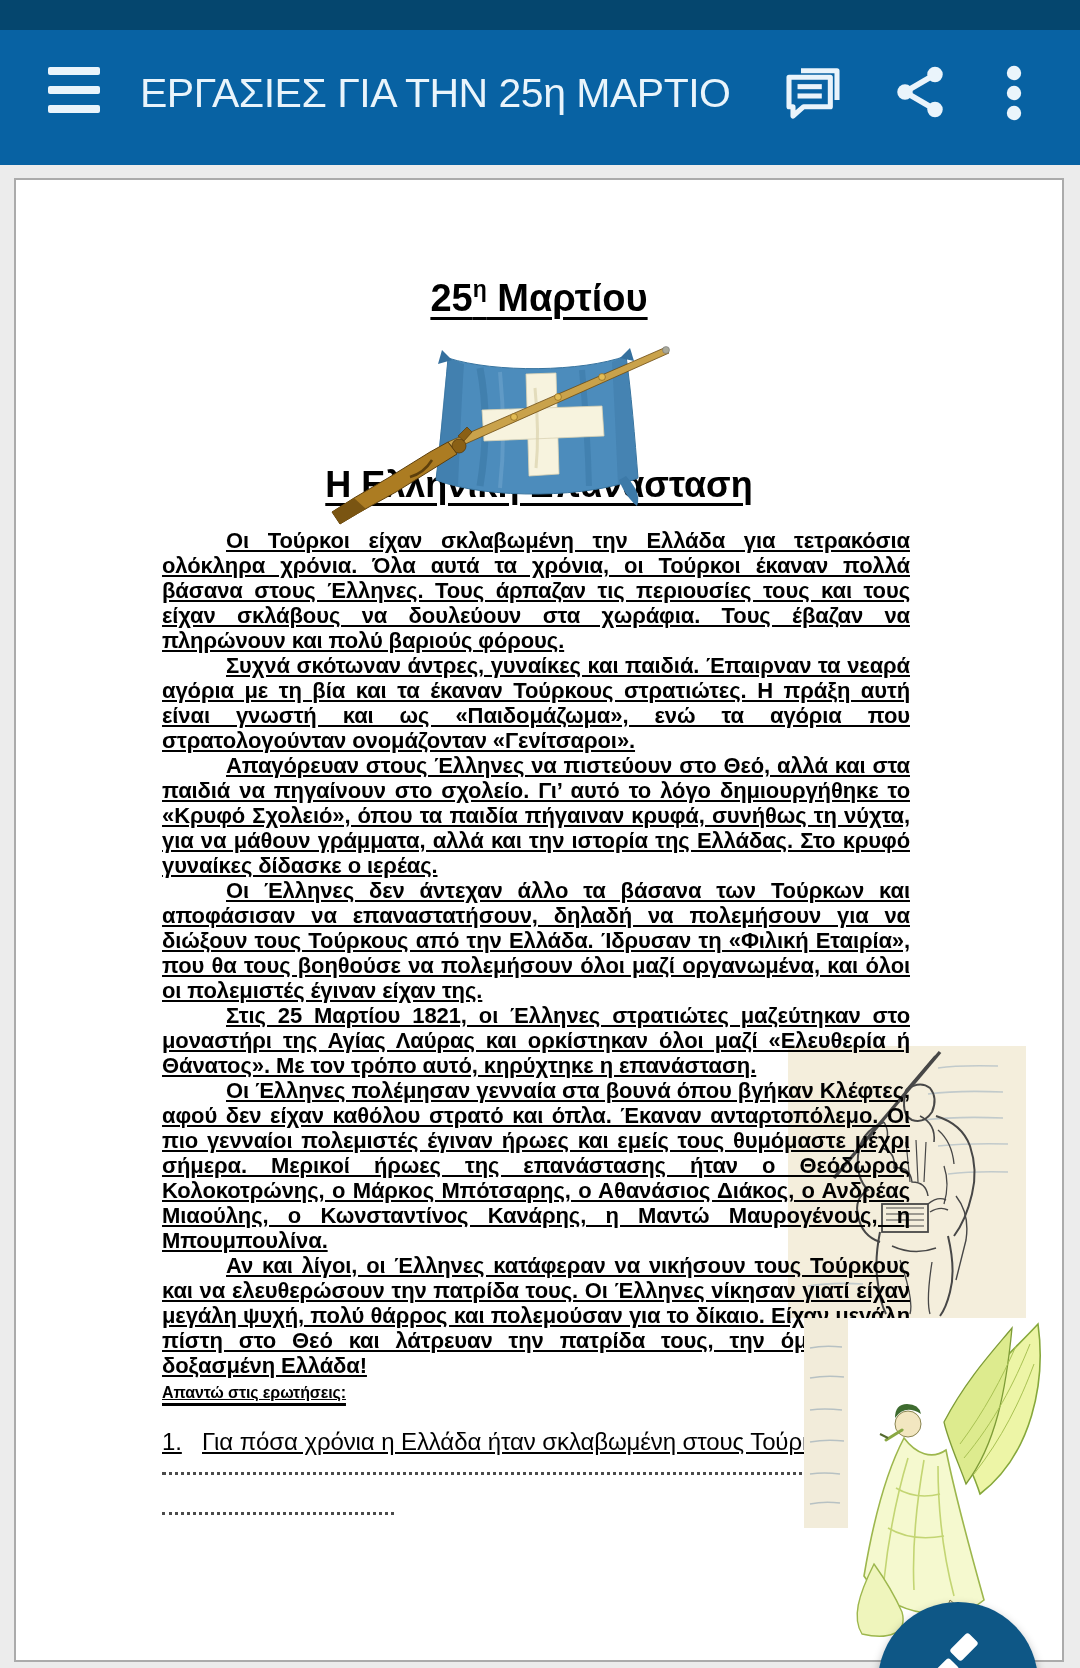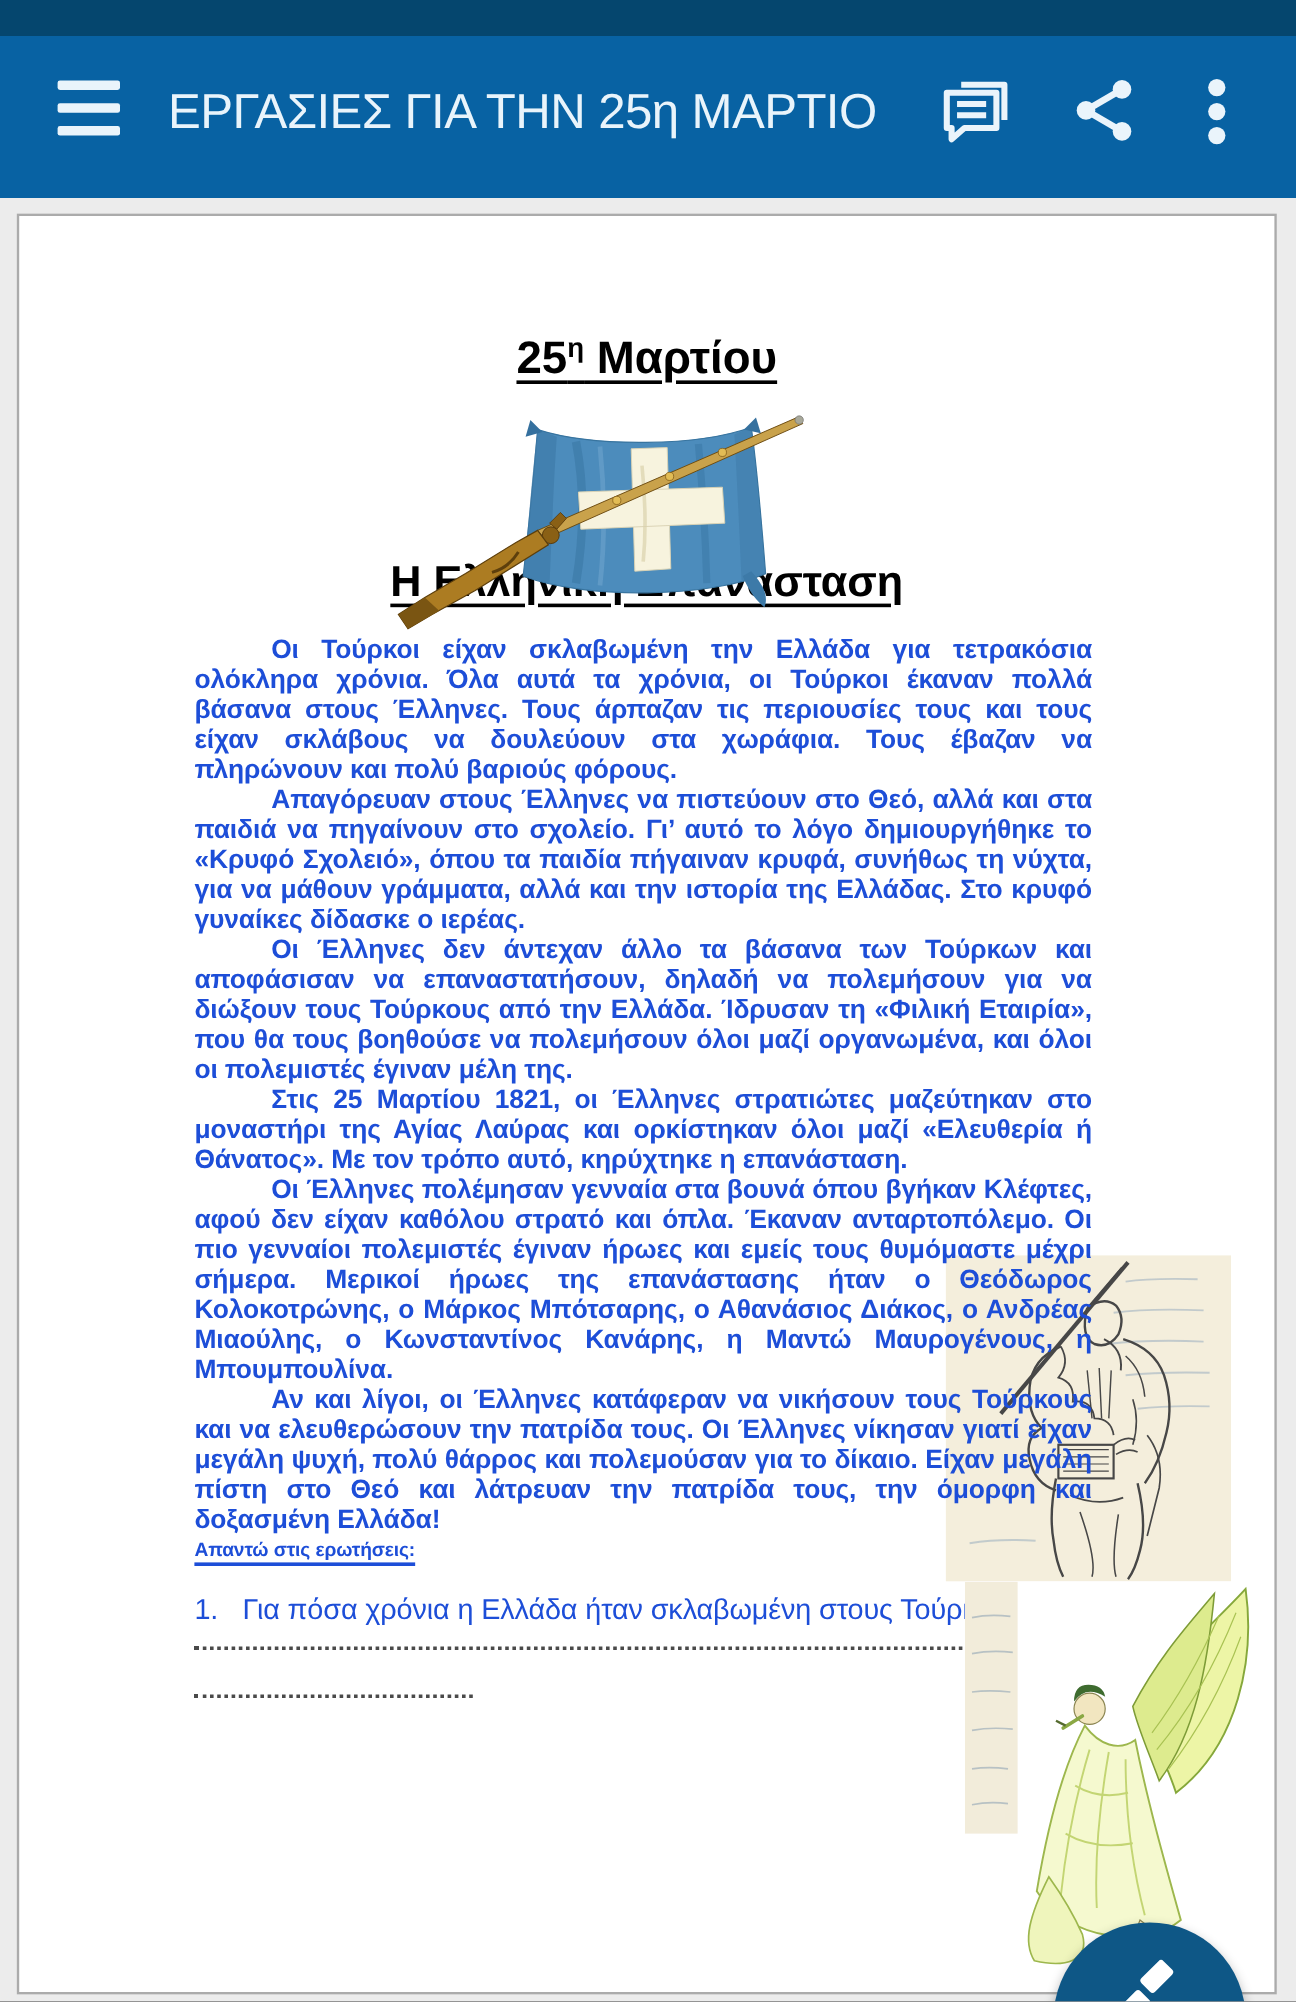--- a/index.html
+++ b/index.html
@@ -26,22 +26,22 @@
   .doc-title { position:absolute; left:0; top:96px; width:100%; text-align:center; z-index:1;
     font-weight:bold; font-size:38px; color:#000; }
   .doc-title .u { text-decoration:underline; text-decoration-thickness:3px; text-underline-offset:6px; }
   .doc-title sup { font-size:23px; vertical-align:super; }
   .flag-art { position:absolute; left:314px; top:148px; width:350px; height:200px; z-index:3; }
   .doc-heading { position:absolute; left:0; top:284px; width:100%; text-align:center; z-index:1;
     font-weight:bold; font-size:36px; text-decoration:underline; text-decoration-thickness:3px; text-underline-offset:6px; }
   .warrior-art { position:absolute; left:772px; top:866px; width:238px; height:272px; z-index:0; }
   .angel-art { position:absolute; left:788px; top:1138px; width:252px; height:332px; z-index:4; background:#fff; }
   .body-text { position:absolute; left:146px; top:348px; width:748px; z-index:2;
-    font-size:22px; line-height:25px; font-weight:bold; color:#1d4ed8;
-    text-align:justify; letter-spacing:-0.1px; }
+    font-size:22px; line-height:25px; font-weight:bold; color:#000000;
+    text-align:justify; letter-spacing:-0.1px;text-decoration:underline; }
   .body-text p.para { text-indent:64px; }
   .answer-heading { margin-top:2px; font-size:16px; text-decoration:underline;
     text-decoration-thickness:2.5px; text-underline-offset:5px; }
   .question-row { margin-top:24px; display:flex; font-weight:normal; font-size:24px; }
   .question-row .qnum { width:40px; flex:0 0 40px; }
   .dots { height:0; border-bottom:3px dotted #4A4A4A; }
   .dots.long { margin-top:18px; width:858px; }
   .dots.short { margin-top:37px; width:232px; }
   
   .fab { position:absolute; left:878px; top:1602px; width:160px; height:160px; border-radius:50%;
@@ -155,22 +155,23 @@
           <path d="M160,190 q8,34 2,56 q-4,16 -10,24" stroke-width="2"></path>
           <path d="M104,200 q22,10 44,2" stroke-width="1.5"></path>
           <path d="M112,214 q14,40 10,54 M144,216 q-6,38 -2,52" stroke-width="1.3"></path>
           <path d="M168,150 q14,18 10,44 l-10,40" stroke-width="1.4"></path>
         </g>
       </svg>
     </div>
 
     <div class="body-text">
       <p class="para">Οι Τούρκοι είχαν σκλαβωμένη την Ελλάδα για τετρακόσια ολόκληρα χρόνια.  Όλα αυτά τα χρόνια, οι Τούρκοι έκαναν πολλά βάσανα στους Έλληνες.  Τους άρπαζαν τις περιουσίες τους και τους είχαν σκλάβους να δουλεύουν στα χωράφια.  Τους έβαζαν να πληρώνουν και πολύ βαριούς φόρους.</p>
+      <p class="para">Συχνά σκότωναν άντρες, γυναίκες και παιδιά.  Έπαιρναν τα νεαρά αγόρια με τη βία και τα έκαναν Τούρκους στρατιώτες.  Η πράξη αυτή είναι γνωστή και ως «Παιδομάζωμα», ενώ τα αγόρια που στρατολογούνταν ονομάζονταν «Γενίτσαροι».</p>
       <p class="para">Απαγόρευαν στους Έλληνες να πιστεύουν στο Θεό, αλλά και στα παιδιά να πηγαίνουν στο σχολείο.  Γι’ αυτό το λόγο δημιουργήθηκε το «Κρυφό Σχολειό», όπου τα παιδία πήγαιναν κρυφά, συνήθως τη νύχτα, για να μάθουν γράμματα, αλλά και την ιστορία της Ελλάδας.  Στο κρυφό γυναίκες δίδασκε ο ιερέας.</p>
-      <p class="para">Οι Έλληνες δεν άντεχαν άλλο τα βάσανα των Τούρκων και αποφάσισαν να επαναστατήσουν, δηλαδή να πολεμήσουν για να διώξουν τους Τούρκους από την Ελλάδα.  Ίδρυσαν τη «Φιλική Εταιρία», που θα τους βοηθούσε να πολεμήσουν όλοι μαζί οργανωμένα, και όλοι οι πολεμιστές έγιναν μέλη της.</p>
+      <p class="para">Οι Έλληνες δεν άντεχαν άλλο τα βάσανα των Τούρκων και αποφάσισαν να επαναστατήσουν, δηλαδή να πολεμήσουν για να διώξουν τους Τούρκους από την Ελλάδα.  Ίδρυσαν τη «Φιλική Εταιρία», που θα τους βοηθούσε να πολεμήσουν όλοι μαζί οργανωμένα, και όλοι οι πολεμιστές έγιναν είχαν της.</p>
       <p class="para">Στις 25 Μαρτίου 1821, οι Έλληνες στρατιώτες μαζεύτηκαν στο μοναστήρι της Αγίας Λαύρας και ορκίστηκαν όλοι μαζί «Ελευθερία ή Θάνατος».  Με τον τρόπο αυτό, κηρύχτηκε η επανάσταση.</p>
       <p class="para">Οι Έλληνες πολέμησαν γενναία στα βουνά όπου βγήκαν Κλέφτες, αφού δεν είχαν καθόλου στρατό και όπλα.  Έκαναν ανταρτοπόλεμο.  Οι πιο γενναίοι πολεμιστές έγιναν ήρωες και εμείς τους θυμόμαστε μέχρι σήμερα.   Μερικοί ήρωες της επανάστασης ήταν ο Θεόδωρος Κολοκοτρώνης, ο Μάρκος Μπότσαρης, ο Αθανάσιος Διάκος, ο Ανδρέας Μιαούλης, ο Κωνσταντίνος Κανάρης, η Μαντώ Μαυρογένους, η Μπουμπουλίνα.</p>
       <p class="para">Αν και λίγοι, οι Έλληνες κατάφεραν να νικήσουν τους Τούρκους και να ελευθερώσουν την πατρίδα τους.  Οι Έλληνες νίκησαν γιατί είχαν μεγάλη ψυχή, πολύ θάρρος και πολεμούσαν για το δίκαιο.  Είχαν μεγάλη πίστη στο Θεό και λάτρευαν την πατρίδα τους, την όμορφη και δοξασμένη Ελλάδα!</p>
       <div class="answer-heading">Απαντώ στις ερωτήσεις:</div>
       <div class="question-row">
         <span class="qnum">1.</span>
         <span>Για πόσα χρόνια η Ελλάδα ήταν σκλαβωμένη στους Τούρκους;</span>
       </div>
       <div class="dots long"></div>
       <div class="dots short"></div>

